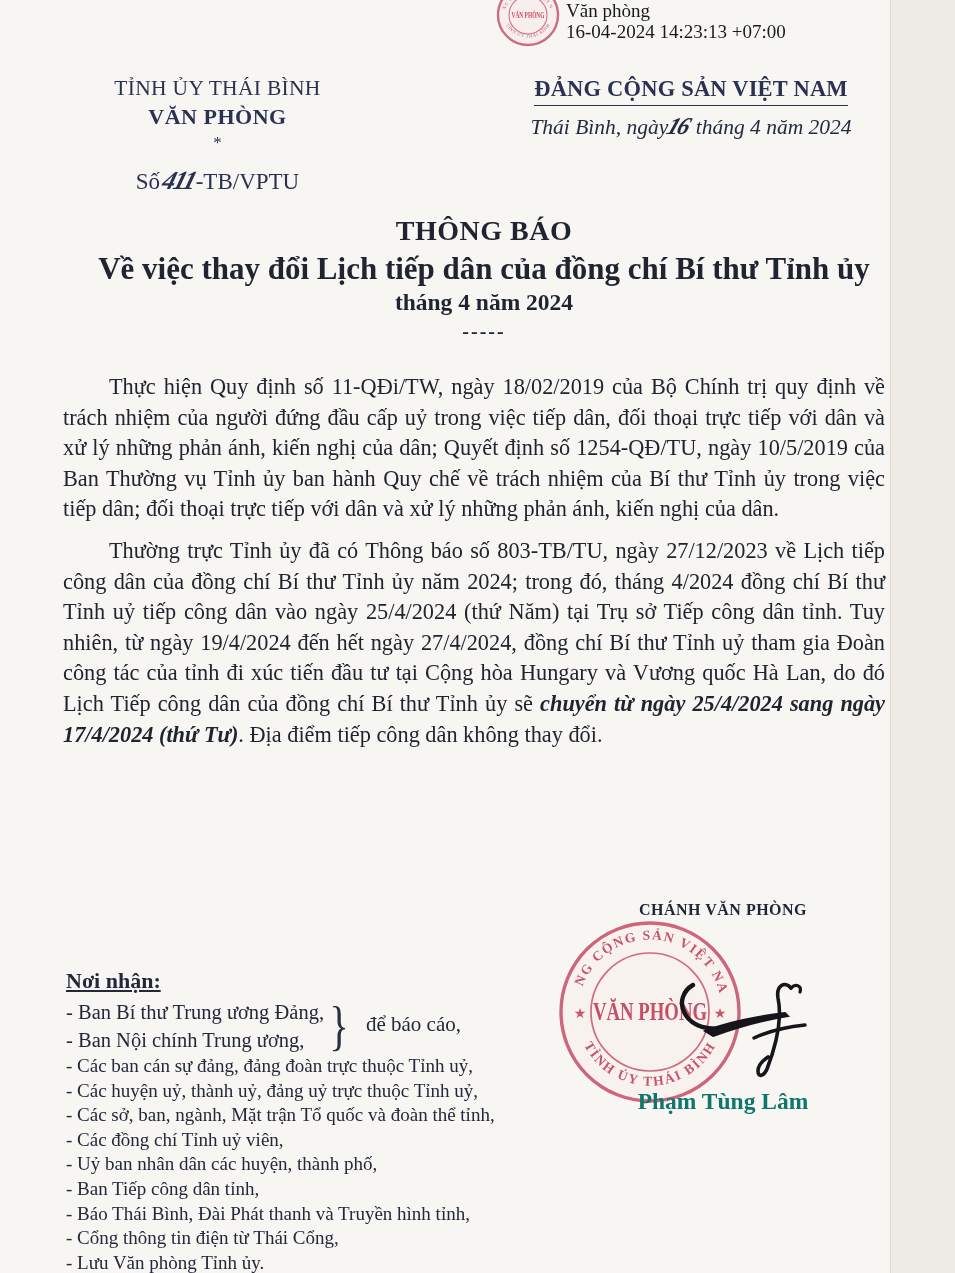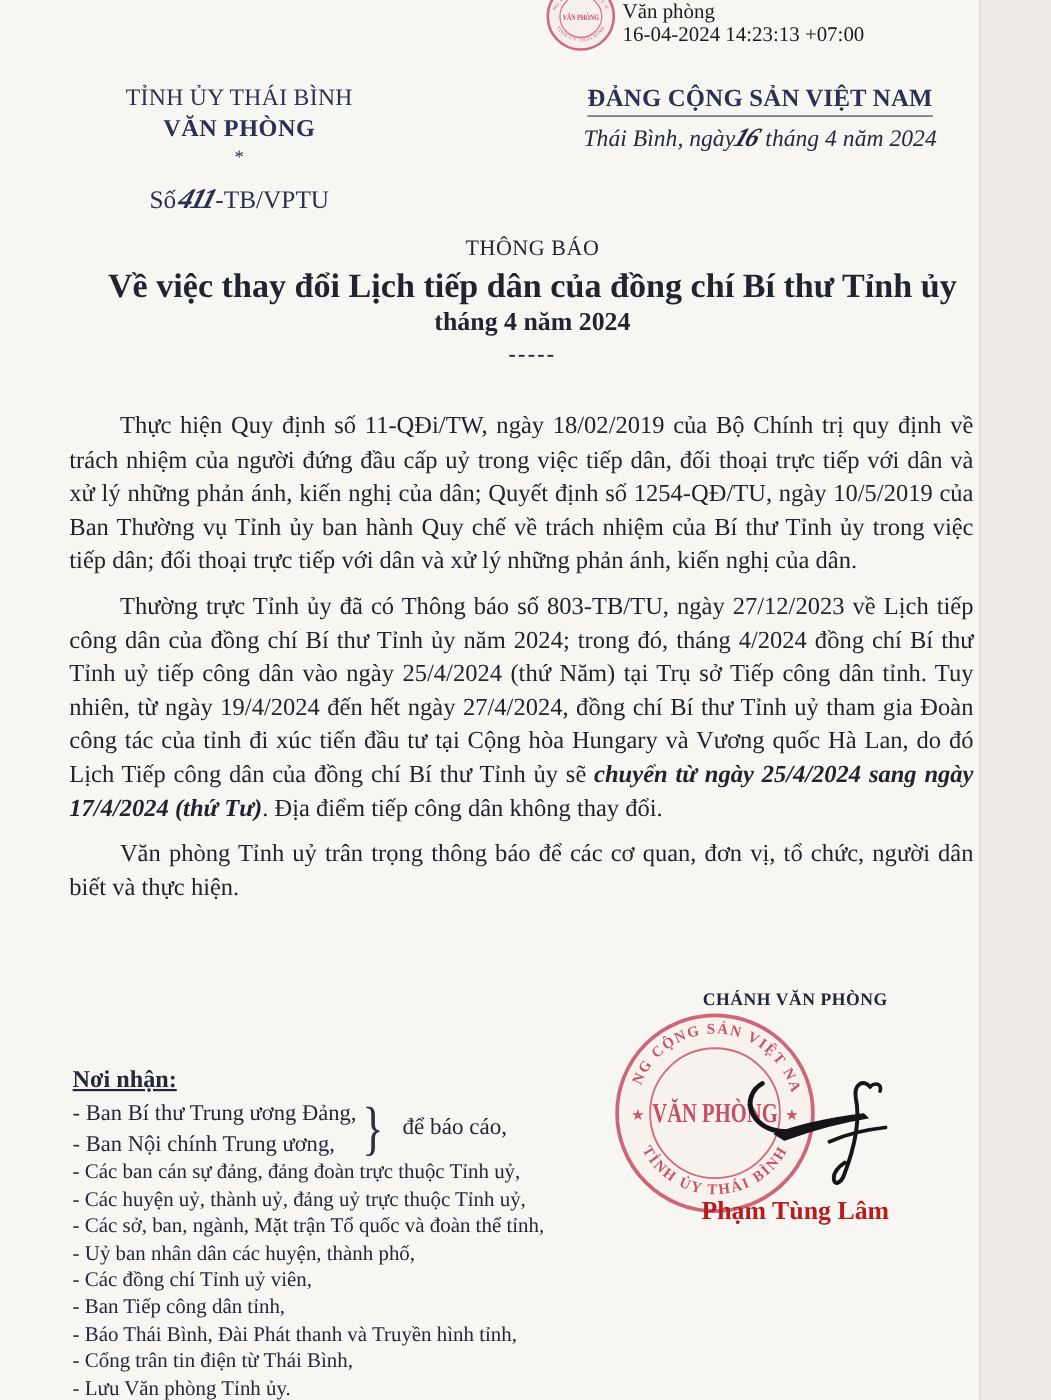--- a/index.html
+++ b/index.html
@@ -33,21 +33,21 @@
     border-bottom:1.6px solid #2b3152; padding-bottom:3px; letter-spacing:0.2px;
   }
   .hdr-right .place-date { font-size:21.5px; font-style:italic; margin-top:7px; color:#242a40; }
   .handwrite-day {
     display:inline-block; font-style:italic; font-weight:bold;
     transform:skewX(-20deg); font-size:24px; letter-spacing:-2px; margin:0 2px 0 0;
   }
 
   
   .title-block { position:absolute; left:64px; top:215px; width:840px; text-align:center; color:#1f2430; }
-  .title-kind    { font-size:20px; font-weight:normal; letter-spacing:0.5px; }
+  .title-kind    { font-size:28px; font-weight:bold; letter-spacing:0.5px; }
   .title-subject { font-size:31px; font-weight:bold; margin-top:4px; }
   .title-year    { font-size:23.5px; font-weight:bold; margin-top:2px; }
   .title-divider { font-size:20px; font-weight:bold; letter-spacing:2px; margin-top:4px; }
 
   
   .body-text { position:absolute; left:63px; top:372px; width:822px;
                font-size:22.3px; line-height:30.6px; text-align:justify; color:#20242f; }
   .body-text p { margin:0 0 11px 0; text-indent:46px; }
   .body-text p:last-child { margin-bottom:0; }
   .em-bi { font-weight:bold; font-style:italic; }
@@ -61,21 +61,21 @@
            transform:scaleX(0.75); margin-left:2px; }
   .group-note { font-size:21px; margin-left:14px; padding-bottom:4px; }
   .recip-items p { margin:0; font-size:19px; line-height:24.6px; }
 
   
   .sig-title { position:absolute; left:568px; top:901px; width:310px; text-align:center;
                font-weight:bold; font-size:16px; letter-spacing:0.5px; color:#20263a; }
   .seal-svg  { position:absolute; left:556px; top:918px; }
   .sign-svg  { position:absolute; left:655px; top:975px; }
   .sig-name  { position:absolute; left:568px; top:1088px; width:310px; text-align:center;
-               font-weight:bold; font-size:23.5px; color:#b91c1c; }
+               font-weight:bold; font-size:23.5px; color:#0f766e; }
 
   .seal-text { fill:#c4465e; font-family:"Liberation Serif", serif; }
 </style>
 </head>
 <body>
 
 <div class="page">
 
   <div class="scan-band"></div>
 
@@ -110,42 +110,41 @@
   <div class="title-block">
     <div class="title-kind">THÔNG BÁO</div>
     <div class="title-subject">Về việc thay đổi Lịch tiếp dân của đồng chí Bí thư Tỉnh ủy</div>
     <div class="title-year">tháng 4 năm 2024</div>
     <div class="title-divider">-----</div>
   </div>
 
   <div class="body-text">
     <p>Thực hiện Quy định số 11-QĐi/TW, ngày 18/02/2019 của Bộ Chính trị quy định về trách nhiệm của người đứng đầu cấp uỷ trong việc tiếp dân, đối thoại trực tiếp với dân và xử lý những phản ánh, kiến nghị của dân; Quyết định số 1254-QĐ/TU, ngày 10/5/2019 của Ban Thường vụ Tỉnh ủy ban hành Quy chế về trách nhiệm của Bí thư Tỉnh ủy trong việc tiếp dân; đối thoại trực tiếp với dân và xử lý những phản ánh, kiến nghị của dân.</p>
     <p><span>Thường trực Tỉnh ủy đã có Thông báo số 803-TB/TU, ngày 27/12/2023 về Lịch tiếp công dân của đồng chí Bí thư Tỉnh ủy năm 2024; trong đó, tháng 4/2024 đồng chí Bí thư Tỉnh uỷ tiếp công dân vào ngày 25/4/2024 (thứ Năm) tại Trụ sở Tiếp công dân tỉnh. Tuy nhiên, từ ngày 19/4/2024 đến hết ngày 27/4/2024, đồng chí Bí thư Tỉnh uỷ tham gia Đoàn công tác của tỉnh đi xúc tiến đầu tư tại Cộng hòa Hungary và Vương quốc Hà Lan, do đó Lịch Tiếp công dân của đồng chí Bí thư Tỉnh ủy sẽ </span><span class="em-bi">chuyển từ ngày 25/4/2024 sang ngày 17/4/2024 (thứ Tư)</span><span>. Địa điểm tiếp công dân không thay đổi.</span></p>
-    <p>Văn phòng Tỉnh uỷ trân trọng thông báo để các cơ quan, đơn vị, tổ chức, người dân biết và thực hiện.</p>
   </div>
 
   <div class="recipients">
     <div class="recip-heading">Nơi nhận:</div>
     <div class="recip-group">
       <div class="recip-group-col">
         <p>- Ban Bí thư Trung ương Đảng,</p>
         <p>- Ban Nội chính Trung ương,</p>
       </div>
       <div class="brace">}</div>
       <div class="group-note">để báo cáo,</div>
     </div>
     <div class="recip-items">
       <p>- Các ban cán sự đảng, đảng đoàn trực thuộc Tỉnh uỷ,</p>
       <p>- Các huyện uỷ, thành uỷ, đảng uỷ trực thuộc Tỉnh uỷ,</p>
       <p>- Các sở, ban, ngành, Mặt trận Tổ quốc và đoàn thể tỉnh,</p>
+      <p>- Các đồng chí Tỉnh uỷ viên,</p>
       <p>- Uỷ ban nhân dân các huyện, thành phố,</p>
-      <p>- Các đồng chí Tỉnh uỷ viên,</p>
       <p>- Ban Tiếp công dân tỉnh,</p>
       <p>- Báo Thái Bình, Đài Phát thanh và Truyền hình tỉnh,</p>
-      <p>- Cổng trân tin điện từ Thái Bình,</p>
+      <p>- Cổng thông tin điện từ Thái Cổng,</p>
       <p>- Lưu Văn phòng Tỉnh ủy.</p>
     </div>
   </div>
 
   <div class="sig-title">CHÁNH VĂN PHÒNG</div>
 
   <svg class="seal-svg" width="188" height="188" viewBox="0 0 188 188">
     <circle cx="94" cy="94" r="89" fill="rgba(236,170,184,0.07)" stroke="#c9536b" stroke-width="3.4" opacity="0.88"></circle>
     <circle cx="94" cy="94" r="59" fill="none" stroke="#c9536b" stroke-width="1.7" opacity="0.85"></circle>
     <path id="sealTop" d="M 25,73 A 72,72 0 0 1 163,73" fill="none"></path>

